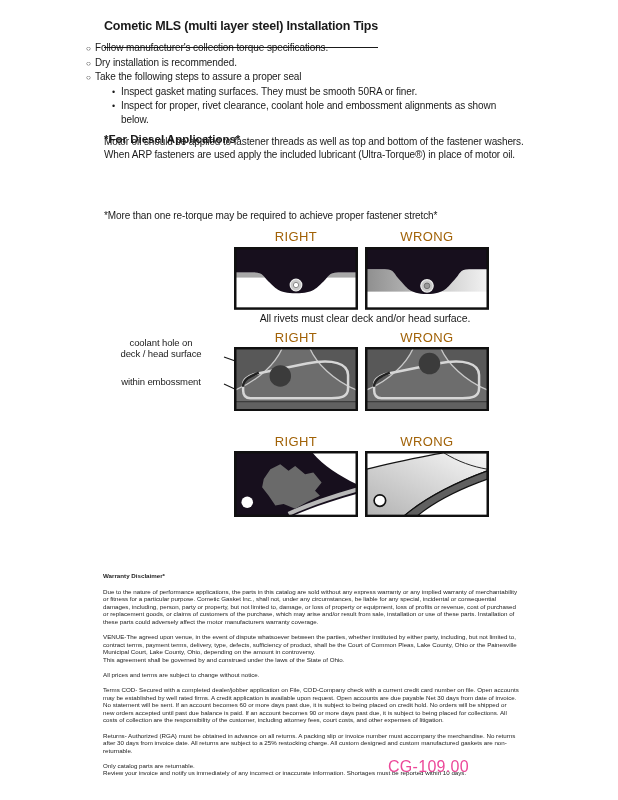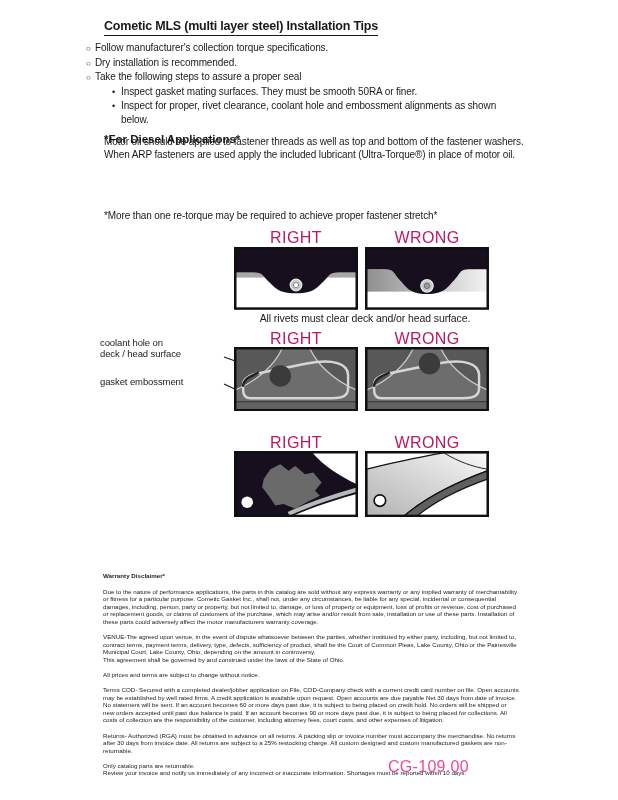--- a/index.html
+++ b/index.html
@@ -7,47 +7,47 @@
   .page {
     position:relative; width:618px; height:800px; background:#ffffff;
     font-family:"Liberation Sans", sans-serif; color:#1a1a1a; overflow:hidden;
     margin:0 auto;
   }
   .abs { position:absolute; }
 
   
   .title {
     left:104px; top:19px; font-size:12.5px; font-weight:bold; letter-spacing:-0.2px;
-    border-bottom:1.6px solid #1a1a1a; padding-bottom:2px;
+    border-bottom:1.6px solid #1a1a1a; padding-bottom:14px;
   }
   .bullets { left:86px; top:41px; width:440px; font-size:10px; letter-spacing:-0.1px; }
   .b-line { display:flex; line-height:13.6px; }
   .b-marker { width:9px; font-size:8px; padding-top:1px; }
   .sub { padding-left:26px; }
   .sub .b-marker { font-size:9px; }
 
   
   .diesel-h { left:104px; top:133px; font-size:11.5px; font-weight:bold; }
   .para { left:104px; width:420px; font-size:10px; line-height:13px; letter-spacing:-0.12px; }
   .p1 { top:135px; }
   .p2 { top:165px; }
   .p3 { top:209px; }
 
   
-  .dg-label { width:124px; text-align:center; font-size:16px; letter-spacing:0.4px; color:#be185d; }
+  .dg-label { width:124px; text-align:center; font-size:13px; letter-spacing:0.4px; color:#a16207; }
   .lab-l { left:234px; } .lab-r { left:365px; }
   .r1 { top:229px; } .r2 { top:330px; } .r3 { top:434px; }
   .pan { width:124px; }
   .pan svg { display:block; width:124px; }
   .pan-l { left:234px; } .pan-r { left:365px; }
   .pr1 { top:247px; } .pr2 { top:347px; } .pr3 { top:451px; }
   .caption { left:235px; width:260px; font-size:10.5px; line-height:12.5px; letter-spacing:-0.1px; white-space:pre-line; }
   .cap1 { top:312px;text-align:center; } .cap2 { top:413px; } .cap3 { top:518px; }
 
-  .side-label { left:100px; width:122px; text-align:left; font-size:9.5px; line-height:10.8px; letter-spacing:-0.1px; white-space:pre-line; }
+  .side-label { left:100px; width:122px; text-align:center; font-size:9.5px; line-height:10.8px; letter-spacing:-0.1px; white-space:pre-line; }
   .sl1 { top:338px; } .sl2 { top:377px; }
   .leaders { left:222px; top:350px; }
 
   
   .legal { left:103px; top:572px; width:416px; font-size:6.2px; line-height:7.6px; letter-spacing:0; color:#222; }
   .legal .lg-h { font-weight:bold; margin-bottom:8px; }
   .legal p { white-space:pre-line; margin-bottom:7.5px; }
 
   .footer-code { left:388px; top:758px; font-size:16px; letter-spacing:0.3px; color:#ec4899; }
 </style>
@@ -121,21 +121,21 @@
     </svg>
   </div>
 
   <div class="abs caption cap1">All rivets must clear deck and/or head surface.</div>
 
   <div class="abs dg-label lab-l r2">RIGHT</div>
   <div class="abs dg-label lab-r r2">WRONG</div>
 
   <div class="abs side-label sl1">coolant hole on
 deck / head surface</div>
-  <div class="abs side-label sl2">gasket embossment</div>
+  <div class="abs side-label sl2">within embossment</div>
   <svg class="abs leaders" width="70" height="55">
     <line x1="2" y1="7" x2="58" y2="27" stroke="#1a1a1a" stroke-width="1.1"></line>
     <line x1="2" y1="34" x2="30" y2="47" stroke="#1a1a1a" stroke-width="1.1"></line>
   </svg>
 
   <div class="abs pan pan-l pr2">
     <svg viewBox="0 0 150 78">
       <rect x="2" y="2" width="146" height="74" fill="#6d6d6d"></rect>
       <path d="M2,2 H58 C50,20 30,40 2,52 Z" fill="#585858"></path>
       <path d="M92,2 H148 V52 C120,40 100,20 92,2 Z" fill="#585858"></path>

